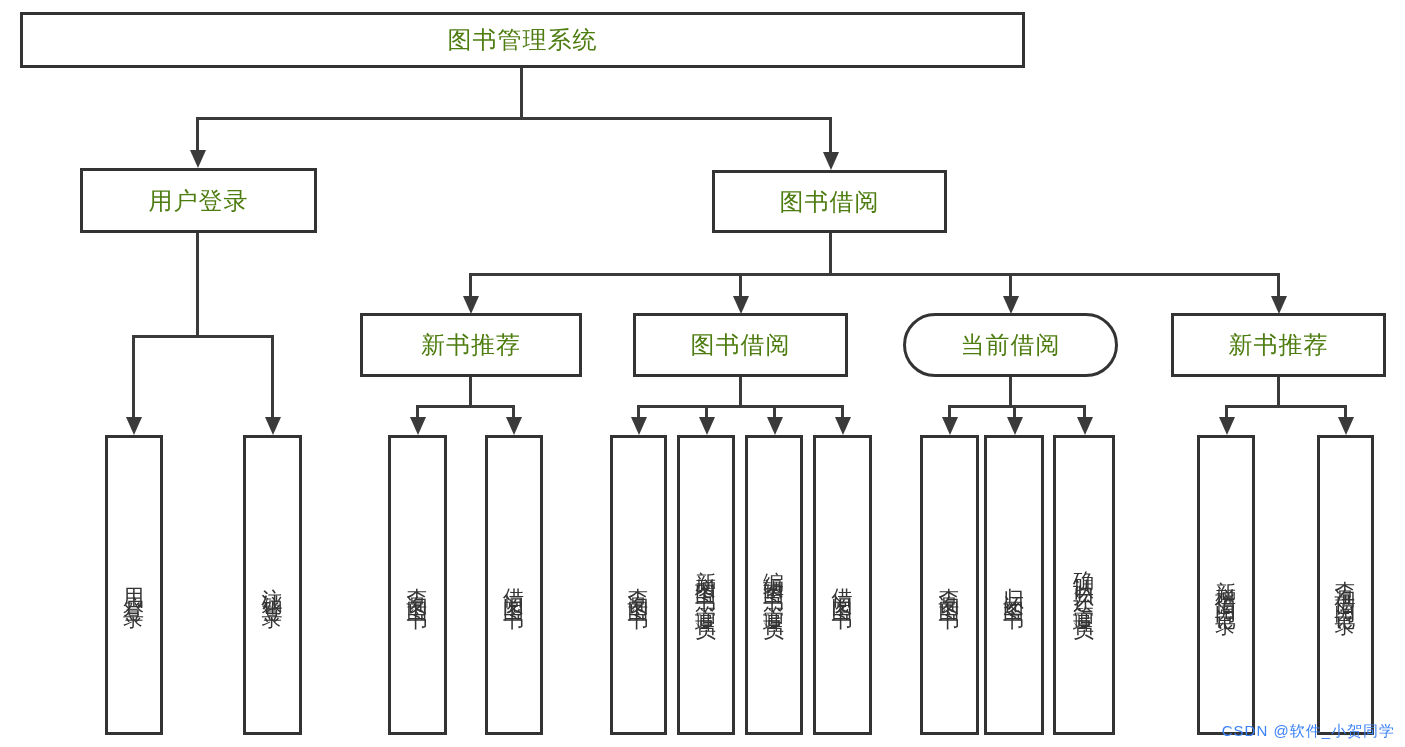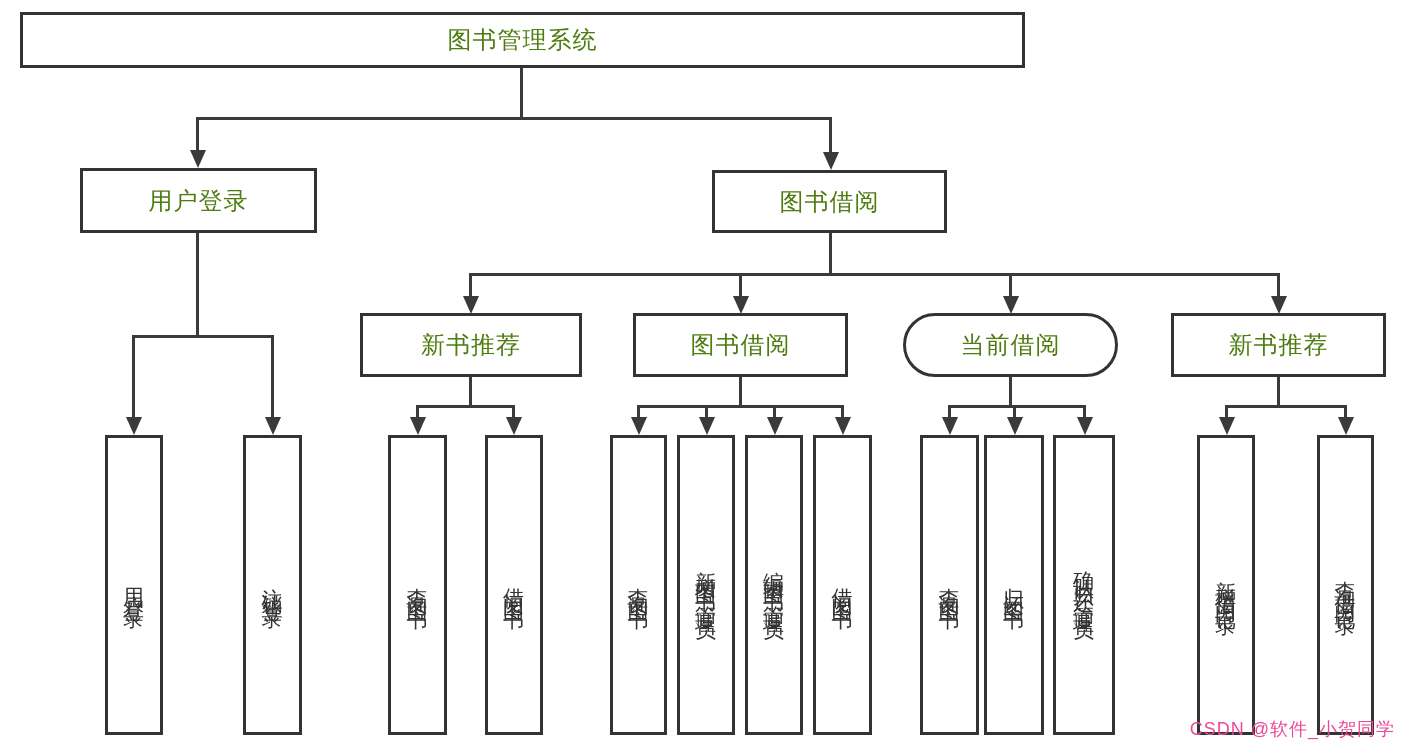--- a/index.html
+++ b/index.html
@@ -22,22 +22,22 @@
   }
   .vline,.hline{position:absolute;background:#3a3a3a;}
   .vline{width:3px;}
   .hline{height:3px;}
   .ahead{
     position:absolute;width:0;height:0;
     border-left:8px solid transparent;border-right:8px solid transparent;
     border-top:18px solid #3a3a3a;
   }
   .watermark{
-    position:absolute;right:10px;bottom:6px;color:#ec4899;
-    font-size:18px;letter-spacing:1px;z-index:5;
+    position:absolute;right:10px;bottom:6px;color:#3b82f6;
+    font-size:15px;letter-spacing:1px;z-index:5;
   }
 </style>
 </head>
 <body>
 
 <div class="canvas">
 
   <div class="node" style="left:20px;top:12px;width:1005px;height:56px;">
     <span>图书管理系统</span>
   </div>

